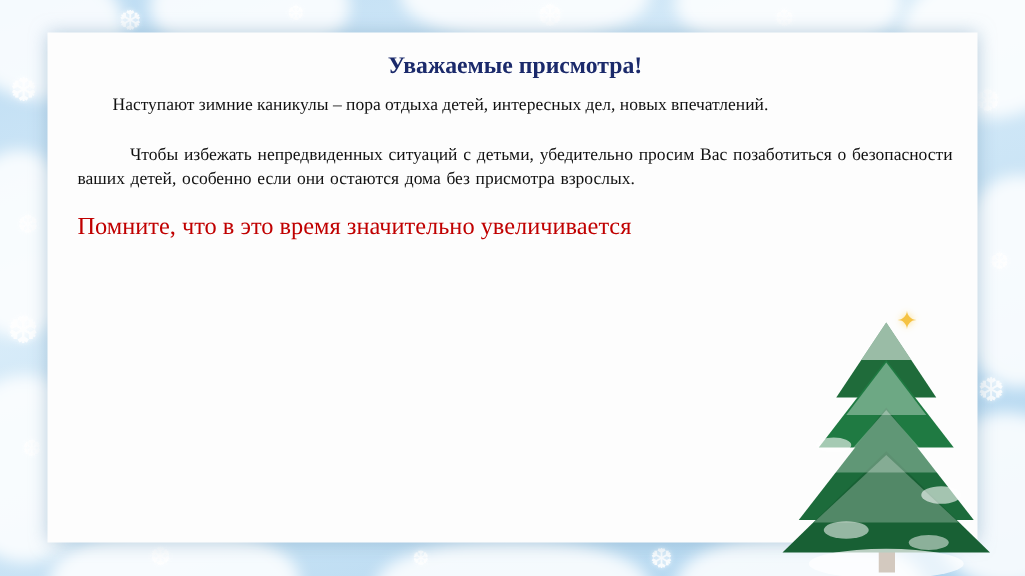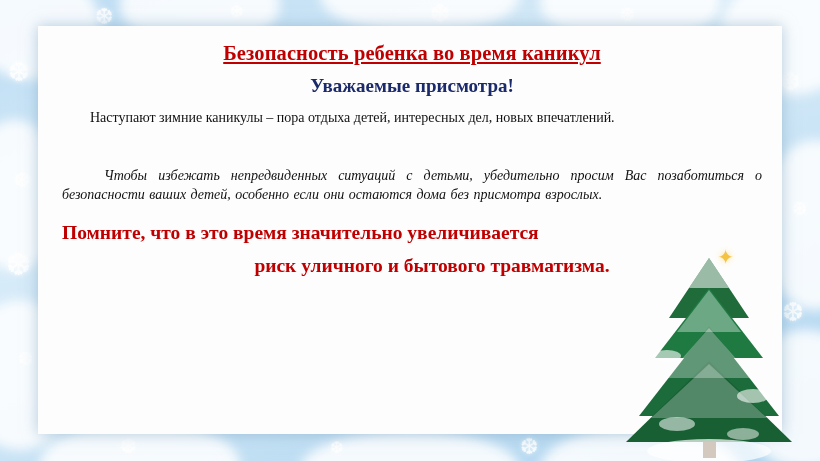--- a/index.html
+++ b/index.html
@@ -87,27 +87,26 @@
   .para {
     font-size: 14px;
     color: #111111;
     text-align: justify;
     text-indent: 28px;
     margin: 0 0 6px 0;
     line-height: 1.32;
   }
   .para.p2 {
     text-indent: 42px;
-    margin-top: 40px;
+    margin-top: 22px;
     word-spacing: 1px;
-    font-style: italic;
   }
   .remember {
     font-size: 19.5px;
-    font-weight: bold;
+    font-weight: normal;
     color: #c00000;
     margin: 16px 0 0 0;
     line-height: 1.35;
     text-align: left;
   }
   .remember-line2 {
     display: block;
     text-align: center;
     padding-left: 40px;
     margin-top: 6px;
@@ -162,27 +161,25 @@
     <span class="flake" style="left:792px;top:200px;font-size:18px;">❆</span>
     <span class="flake" style="left:782px;top:300px;font-size:26px;">❆</span>
     <span class="flake" style="left:120px;top:436px;font-size:20px;">❆</span>
     <span class="flake" style="left:330px;top:440px;font-size:16px;">❆</span>
     <span class="flake" style="left:520px;top:436px;font-size:22px;">❆</span>
   </div>
 
   <div class="paper"></div>
 
   <div class="content">
-    <div class="title">Безопасность ребенка во время каникул</div>
     <div class="subtitle">Уважаемые присмотра!</div>
     <p class="para p1">Наступают  зимние каникулы  – пора отдыха детей, интересных дел, новых впечатлений.</p>
     <p class="para p2">Чтобы избежать непредвиденных ситуаций с детьми, убедительно просим Вас позаботиться  о безопасности ваших детей, особенно если они остаются дома без присмотра взрослых.</p>
     <p class="remember">
       <span>Помните, что в это время значительно увеличивается</span>
-      <span class="remember-line2">риск уличного и бытового травматизма.</span>
     </p>
   </div>
 
   <svg class="tree" viewBox="0 0 185 215">
     <g>
       <rect x="86" y="186" width="13" height="26" fill="#6b4a2a"></rect>
       <polygon points="92,12 132,72 52,72" fill="#1f6b3a"></polygon>
       <polygon points="92,42 146,112 38,112" fill="#1f7a42"></polygon>
       <polygon points="92,80 162,170 22,170" fill="#1c6b3b"></polygon>
       <polygon points="92,115 175,196 9,196" fill="#186034"></polygon>

